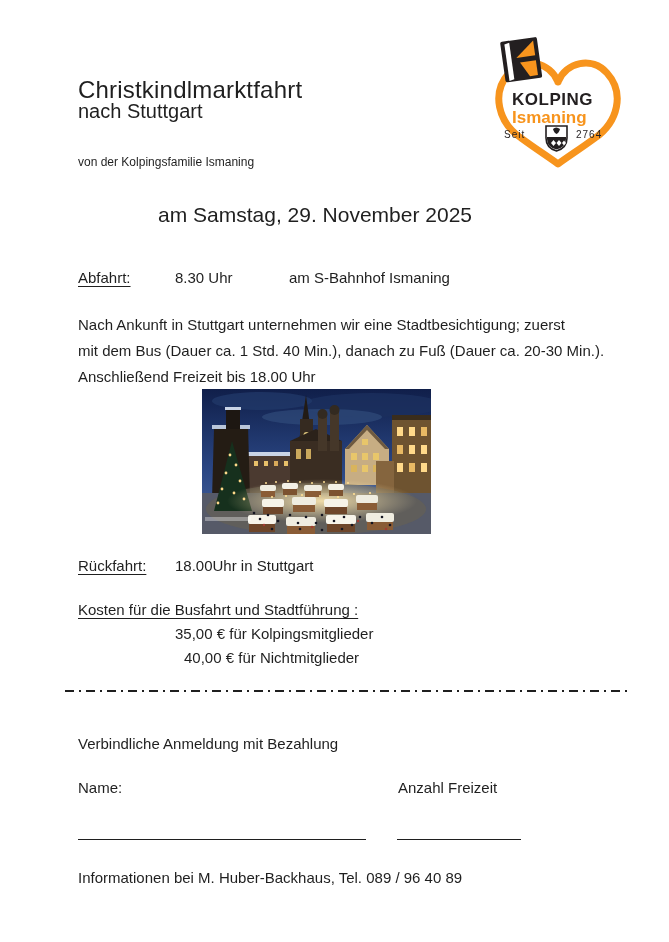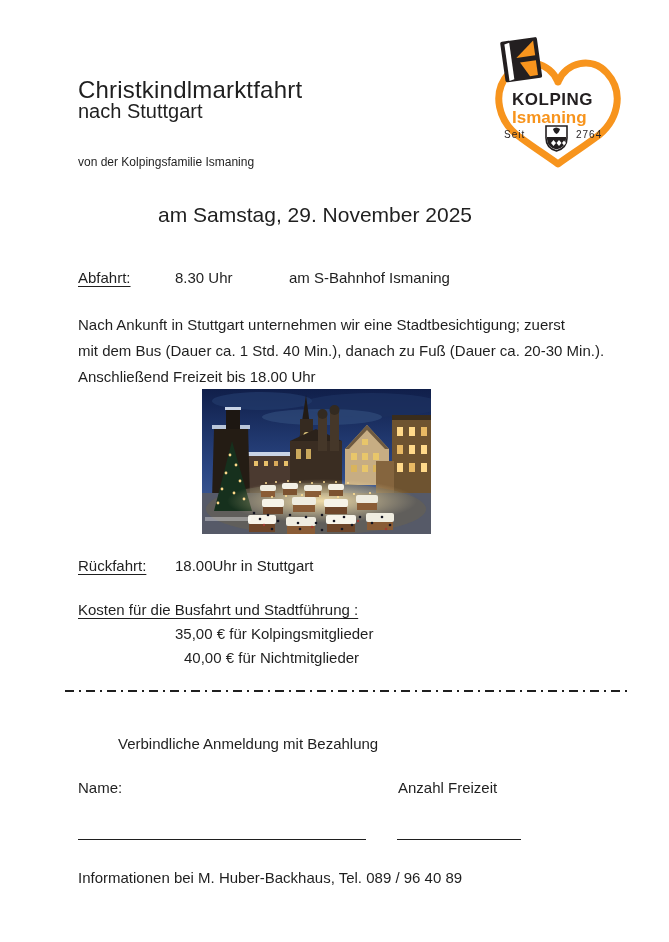--- a/index.html
+++ b/index.html
@@ -229,21 +229,21 @@
   <div class="abs body-t" style="left:175px;top:557px;">18.00Uhr in Stuttgart</div>
 
   <div class="abs body-t u" style="left:78px;top:601px;">Kosten für die Busfahrt und Stadtführung :</div>
   <div class="abs body-t" style="left:175px;top:625px;">35,00 € für Kolpingsmitglieder</div>
   <div class="abs body-t" style="left:184px;top:649px;">40,00 € für Nichtmitglieder</div>
 
   <svg class="abs" style="left:65px;top:688px;" width="565" height="6">
     <line x1="0" y1="3" x2="565" y2="3" stroke="#1f1f1f" stroke-width="2.2" stroke-dasharray="9 5 2 5"></line>
   </svg>
 
-  <div class="abs body-t" style="left:78px;top:735px;margin-left:40px;">Verbindliche Anmeldung mit Bezahlung</div>
+  <div class="abs body-t" style="left:78px;top:735px;">Verbindliche Anmeldung mit Bezahlung</div>
   <div class="abs body-t" style="left:78px;top:779px;">Name:</div>
   <div class="abs body-t" style="left:398px;top:779px;">Anzahl Freizeit</div>
   <div class="abs sigline" style="left:78px;top:839px;width:288px;"></div>
   <div class="abs sigline" style="left:397px;top:839px;width:124px;"></div>
 
   <div class="abs body-t" style="left:78px;top:869px;">Informationen bei M. Huber-Backhaus, Tel. 089 / 96 40 89</div>
 
 </div>
 
 </body></html>

